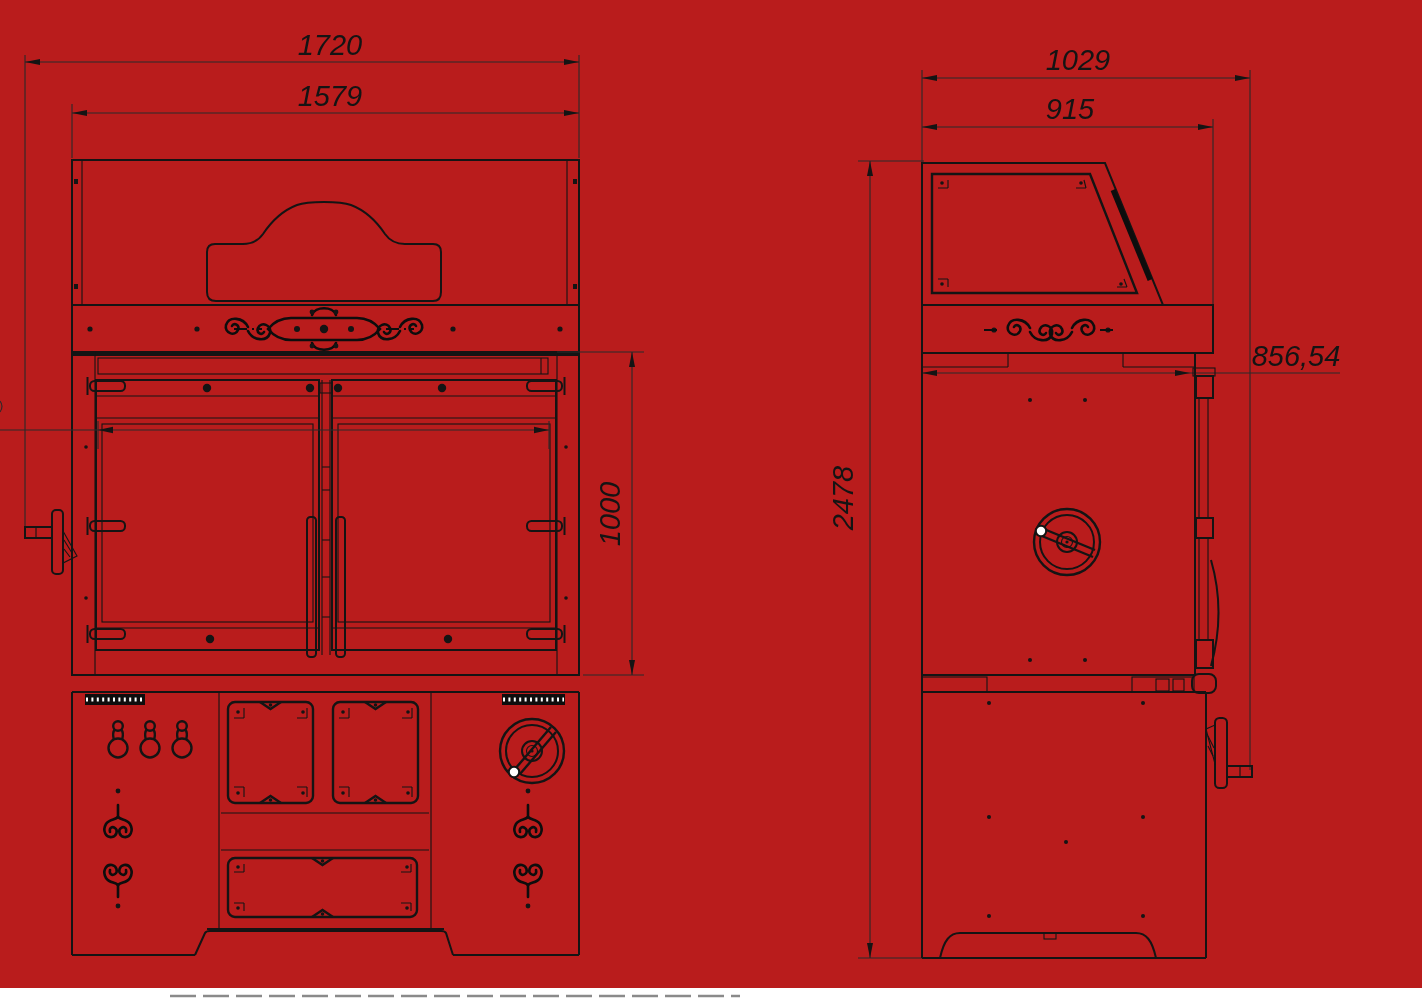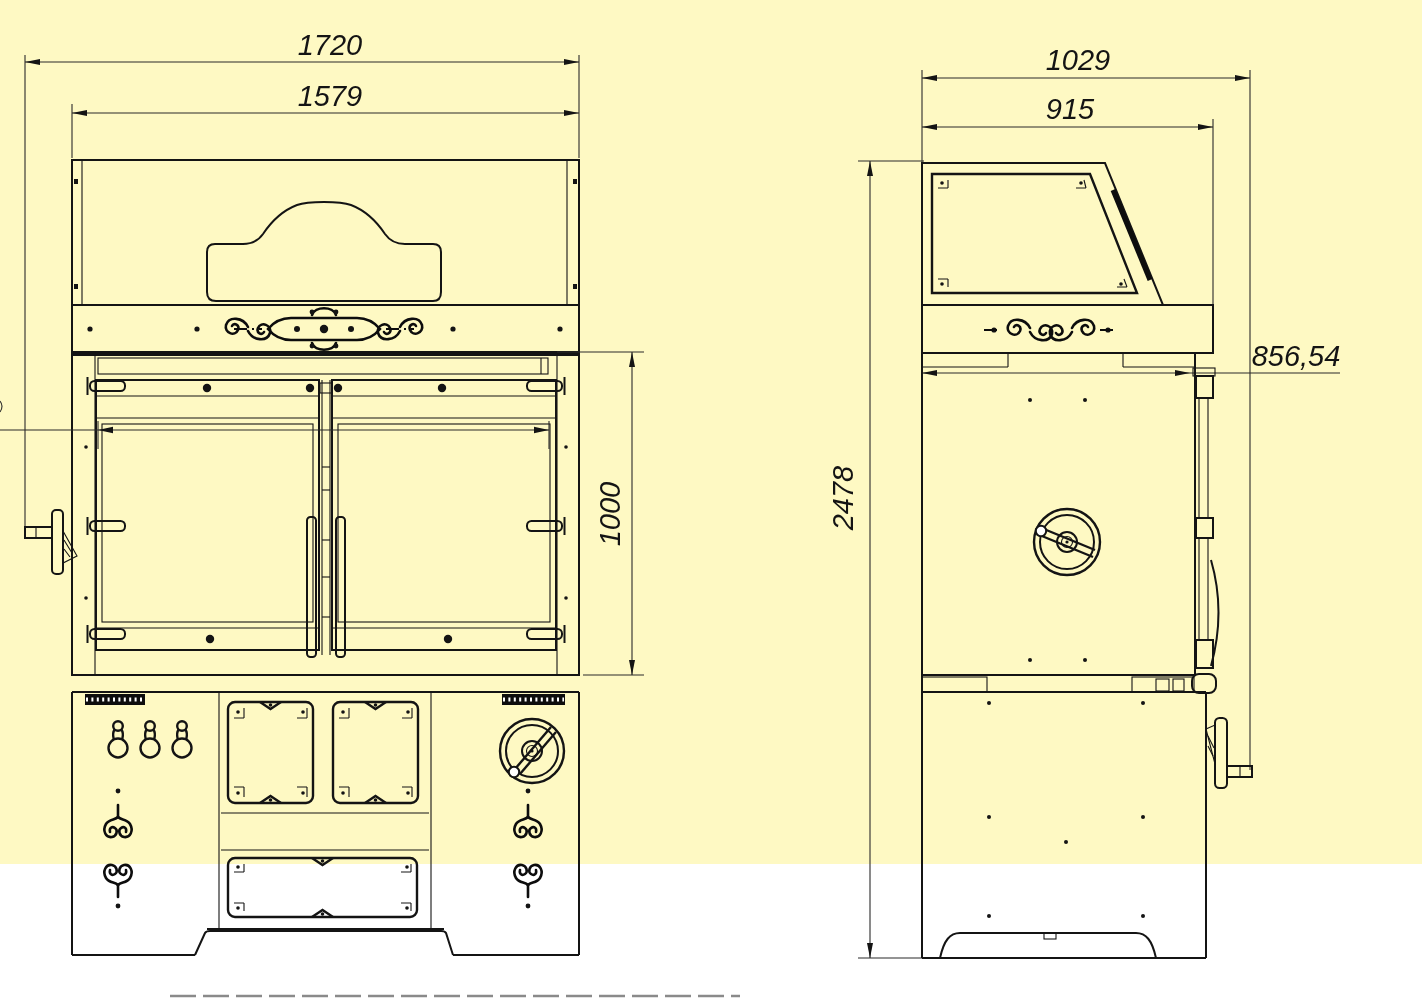--- a/index.html
+++ b/index.html
@@ -1,17 +1,17 @@
 <!DOCTYPE html>
 <html><head>
 <meta charset="utf-8">
 <style>
   html,body{margin:0;padding:0;background:#ffffff;}
   body{width:1422px;height:1000px;overflow:hidden;font-family:"Liberation Sans",sans-serif;}
-  #stage{position:relative;width:1422px;height:864px;background:#fef9c3;}
+  #stage{position:relative;width:1422px;height:988px;background:#b91c1c;}
   svg{position:absolute;left:0;top:0;}
   .ln{stroke:#141414;fill:none;stroke-width:2;}
   .ln-heavy{stroke:#141414;fill:none;stroke-width:3;}
   .ln-med{stroke:#141414;fill:none;stroke-width:2.4;}
   .ln-thin{stroke:#141414;fill:none;stroke-width:1.1;}
   .dim{stroke:#2a2a2a;fill:none;stroke-width:1.1;}
   .arr{fill:#141414;stroke:none;}
   .dot{fill:#141414;stroke:none;}
   .deco{stroke:#0d0d0d;fill:none;stroke-width:2.6;stroke-linecap:round;}
   .dashdot{stroke:#0d0d0d;fill:none;stroke-width:2;stroke-dasharray:13 5 2 5;}

